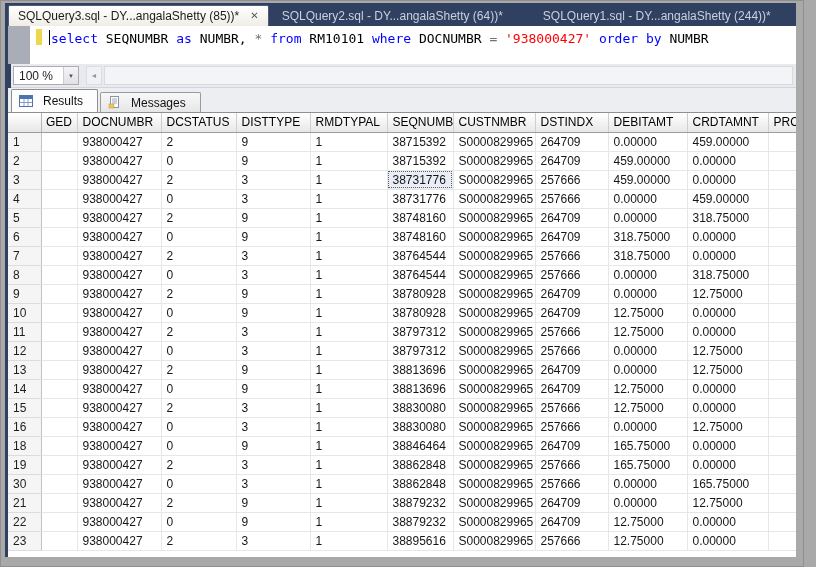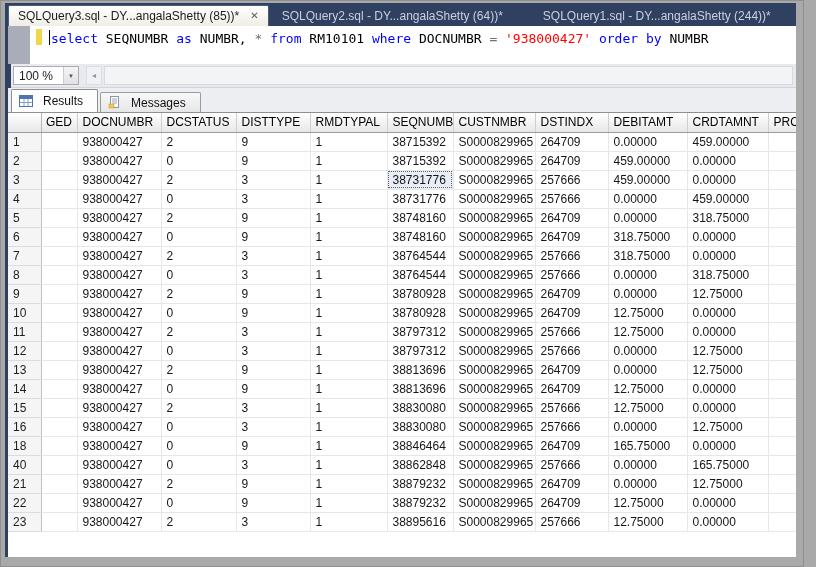--- a/index.html
+++ b/index.html
@@ -404,21 +404,35 @@
               <td>9</td>
               <td>1</td>
               <td>38846464</td>
               <td>S0000829965</td>
               <td>264709</td>
               <td>165.75000</td>
               <td>0.00000</td>
               <td></td>
             </tr>
             <tr>
-              <td class="gutter">40</td>
+              <td class="gutter">19</td>
+              <td></td>
+              <td>938000427</td>
+              <td>2</td>
+              <td>3</td>
+              <td>1</td>
+              <td>38862848</td>
+              <td>S0000829965</td>
+              <td>257666</td>
+              <td>165.75000</td>
+              <td>0.00000</td>
+              <td></td>
+            </tr>
+            <tr>
+              <td class="gutter">30</td>
               <td></td>
               <td>938000427</td>
               <td>0</td>
               <td>3</td>
               <td>1</td>
               <td>38862848</td>
               <td>S0000829965</td>
               <td>257666</td>
               <td>0.00000</td>
               <td>165.75000</td>

